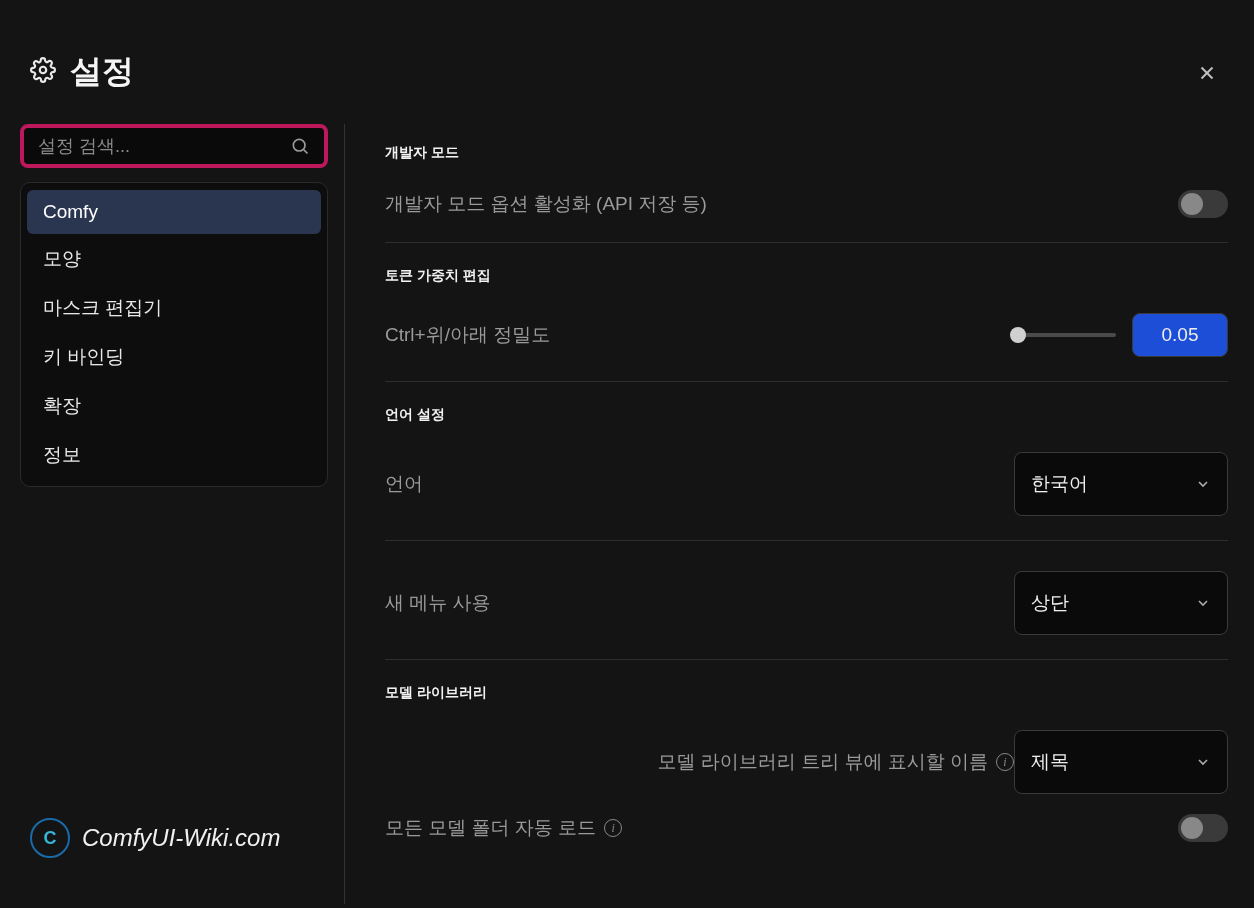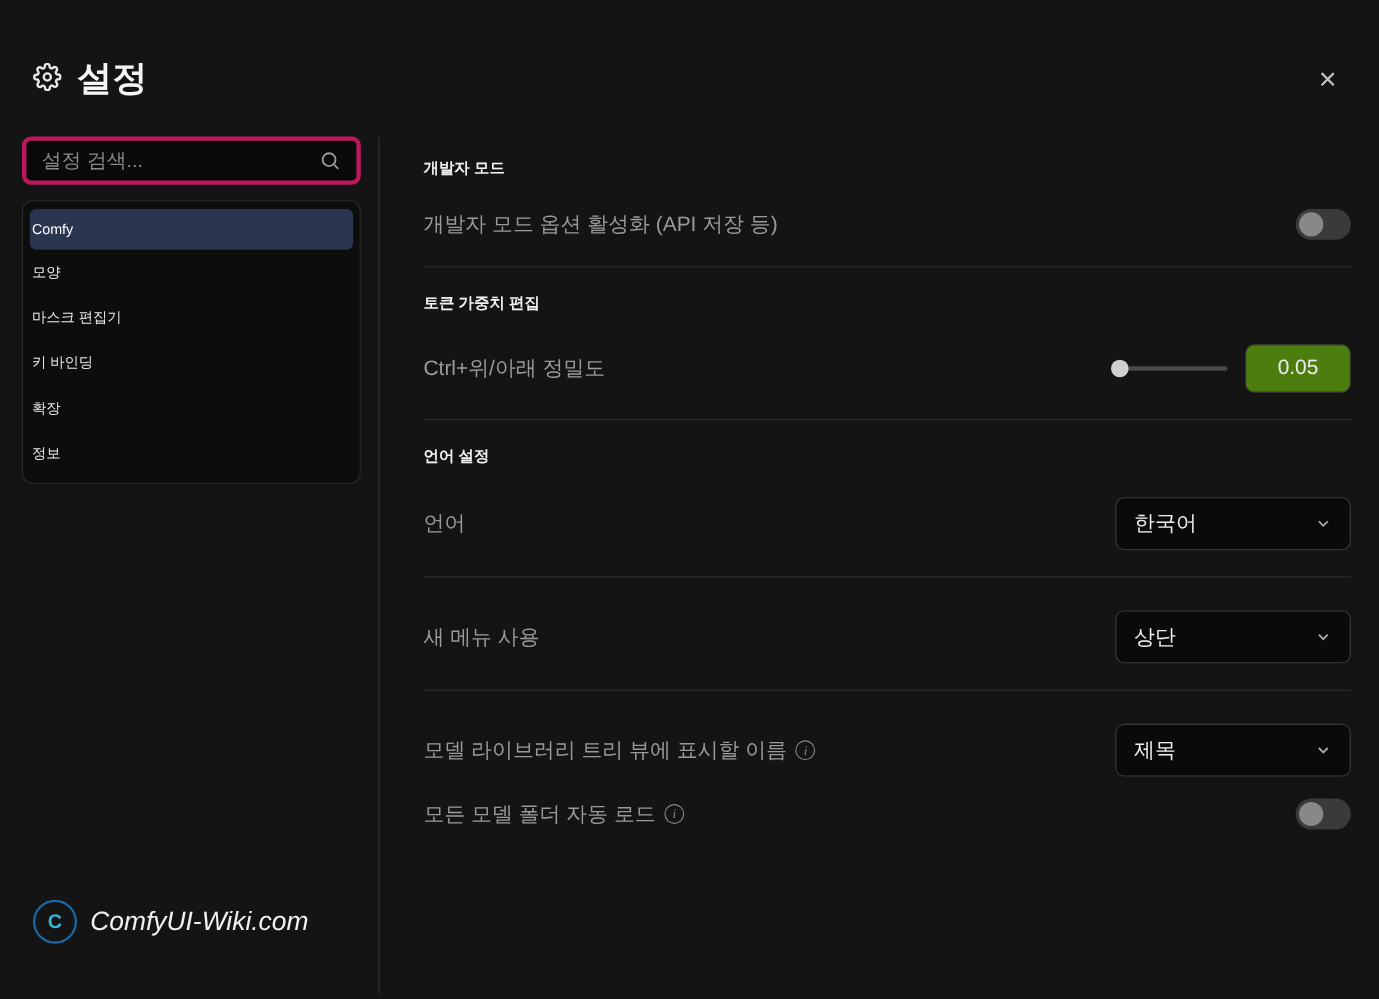--- a/index.html
+++ b/index.html
@@ -67,22 +67,22 @@
     }
     .search-box input::placeholder { color: #8a8a8a; }
     .search-box svg { width: 20px; height: 20px; color: #9a9a9a; }
     .nav-list {
       background: #0d0d0d;
       border: 1px solid #2a2a2a;
       border-radius: 10px;
       padding: 6px;
     }
     .nav-item {
-      padding: 11px 2px;
-      font-size: 13px;
+      padding: 11px 16px;
+      font-size: 19px;
       color: #e8e8e8;
       border-radius: 6px;
       cursor: pointer;
       margin: 1px 0;
     }
     .nav-item.active {
       background: #2a3550;
       color: #ffffff;
     }
     .content-col {
@@ -102,21 +102,21 @@
       align-items: center;
       justify-content: space-between;
       padding: 6px 0 24px 0;
       border-bottom: 1px solid #2e2e2e;
       margin-bottom: 24px;
     }
     .row.last { border-bottom: none; margin-bottom: 10px; padding-bottom: 14px;}
     .row-no-border {
       display: flex;
       align-items: center;
-      justify-content: space-between;
+      justify-content: flex-end;
       padding: 6px 0 14px 0;
     }
     .row-label {
       font-size: 19px;
       color: #9a9a9a;
       display: flex;
       align-items: center;
       gap: 8px;
     }
     .info-icon {
@@ -158,30 +158,30 @@
     }
     .slider-thumb {
       width: 16px; height: 16px;
       background: #d0d0d0;
       border-radius: 50%;
       position: absolute;
       top: -6px; left: 0px;
     }
     .num-input {
       width: 96px; height: 44px;
-      background: #4d7c0f;
+      background: #1d4ed8;
       border: 1px solid #3a3a3a;
       border-radius: 8px;
       color: #eee;
       font-size: 19px;
       text-align: center;
       outline: none;
     }
     .select-box {
-      width: 214px; height: 48px;
+      width: 214px; height: 64px;
       background: #0a0a0a;
       border: 1px solid #3a3a3a;
       border-radius: 8px;
       display: flex;
       align-items: center;
       justify-content: space-between;
       padding: 0 16px;
       cursor: pointer;
       font-size: 19px;
       color: #eee;
@@ -286,20 +286,21 @@
     <div class="row">
       <div class="row-label">새 메뉴 사용</div>
       <div class="select-box">
         <span>상단</span>
         <svg viewBox="0 0 24 24" fill="none" stroke="currentColor" stroke-width="2.5">
             <polyline points="6 9 12 15 18 9"></polyline>
           </svg>
       </div>
     </div>
 
+    <div class="section-title">모델 라이브러리</div>
     <div class="row-no-border">
       <div class="row-label">
         <span>모델 라이브러리 트리 뷰에 표시할 이름</span>
         <span class="info-icon">i</span>
       </div>
       <div class="select-box">
         <span>제목</span>
         <svg viewBox="0 0 24 24" fill="none" stroke="currentColor" stroke-width="2.5">
             <polyline points="6 9 12 15 18 9"></polyline>
           </svg>

